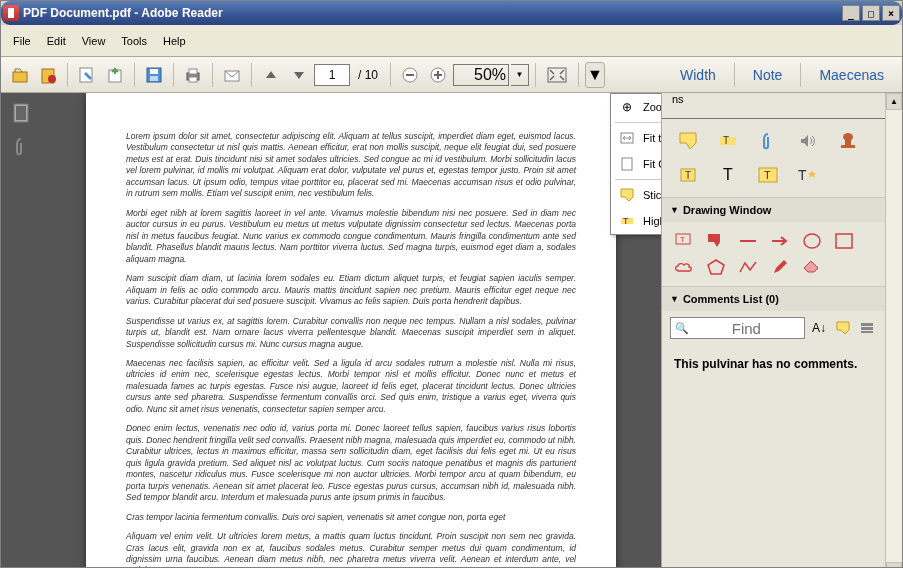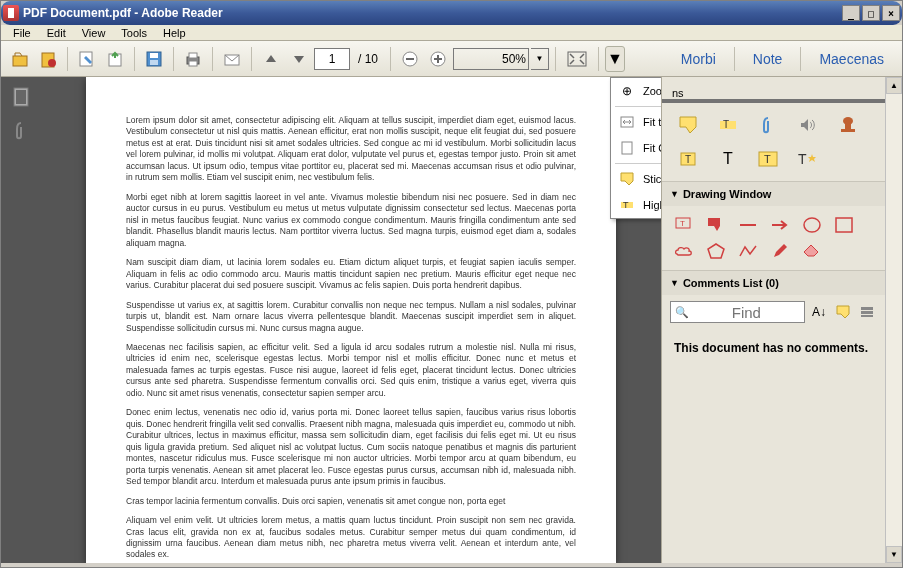--- a/index.html
+++ b/index.html
@@ -4,46 +4,46 @@
 <style>
 * { margin: 0; padding: 0; box-sizing: border-box; font-family: Tahoma, Arial, sans-serif; }
 body { width: 903px; height: 568px; background: #d4d0c8; overflow: hidden; border: 1px solid #808080; }
 
 .titlebar { height: 24px; background: linear-gradient(#5a7fb8, #3b5998, #2a4480); color: #fff; display: flex; align-items: center; padding: 0 2px; font-size: 12px; font-weight: bold; border-radius: 9px; }
 .titlebar .icon { width: 16px; height: 16px; margin-right: 4px; background: linear-gradient(#e55, #a33); border-radius: 2px; position: relative; }
 .titlebar .icon::after { content: ""; position: absolute; top: 3px; left: 5px; width: 6px; height: 10px; background: #fff; }
 .titlebar .spacer { flex: 1; }
 .winbtn { width: 18px; height: 16px; background: #d4d0c8; border: 1px solid #808080; margin-left: 2px; display: flex; align-items: center; justify-content: center; font-size: 10px; font-family: monospace; color: #000; }
 
-.menubar { height: 16px; background: #ece9d8; border-bottom: 1px solid #aca899; display: flex; align-items: center; font-size: 11px; padding: 0 4px; }
+.menubar { height: 32px; background: #ece9d8; border-bottom: 1px solid #aca899; display: flex; align-items: center; font-size: 11px; padding: 0 4px; }
 .menubar .mitem { padding: 2px 8px; cursor: default; }
 
 .toolbar { height: 36px; background: linear-gradient(#f7f6f0, #e5e2d6); border-bottom: 1px solid #aca899; display: flex; align-items: center; padding: 0 6px; gap: 2px; }
 .tbtn { width: 26px; height: 26px; border: 1px solid transparent; border-radius: 3px; display: flex; align-items: center; justify-content: center; cursor: default; }
 .tsep { width: 1px; height: 24px; background: #c0bdb0; margin: 0 4px; }
 .pageinput { width: 36px; height: 22px; border: 1px solid #7a7a7a; text-align: center; font-size: 12px; }
-.zoomsel { width: 76px; height: 22px; border: 1px solid #7a7a7a; font-size: 12px; text-align: right; padding-right: 2px; display: flex; align-items: center; justify-content: flex-end; }
+.zoomsel { width: 56px; height: 22px; border: 1px solid #7a7a7a; font-size: 16px; text-align: right; padding-right: 2px; display: flex; align-items: center; justify-content: flex-end; }
 .zoomdd { width: 18px; height: 22px; border: 1px solid #7a7a7a; border-left: none; display: flex; align-items: center; justify-content: center; font-size: 8px; }
 .tlink { font-size: 14px; color: #2a5db0; padding: 6px 12px; cursor: default; }
 
 .mainarea { height: 486px; display: flex; position: relative; }
 .sidetabs { width: 40px; background: #555; display: flex; flex-direction: column; align-items: center; padding-top: 8px; gap: 10px; }
 .sidetab { width: 24px; height: 24px; display: flex; align-items: center; justify-content: center; color: #888; }
 
 .docview { flex: 1; background: #555; display: flex; justify-content: center; overflow: hidden; position: relative; }
 .page { width: 530px; background: #fff; margin-top: 0; box-shadow: 0 2px 8px rgba(0,0,0,0.5); padding: 38px 40px; font-size: 8.5px; line-height: 1.35; color: #333; font-family: Georgia, 'Times New Roman', serif; text-align: justify; }
-.page p { margin-bottom: 8px; }
+.page p { margin-bottom: 8px; font-style: italic; }
 
 .dropdown { position: absolute; left: 569px; top: 0; width: 196px; background: #fff; border: 1px solid #888; box-shadow: 2px 2px 4px rgba(0,0,0,0.3); z-index: 100; font-size: 11px; }
 .dditem { height: 26px; display: flex; align-items: center; padding: 0 8px; gap: 8px; cursor: default; }
 .dditem .ddicon { width: 16px; height: 16px; display: flex; align-items: center; justify-content: center; font-size: 12px; }
 .ddsep { height: 1px; background: #ccc; margin: 2px 4px; }
 
 .rightpanel { width: 224px; background: #e8e5da; border-left: 1px solid #aca899; display: flex; flex-direction: column; font-size: 11px; }
-.rp-head { height: 26px; display: flex; align-items: flex-end; padding: 0 10px; border-bottom: 4px solid #737373; }
+.rp-head { height: 26px; display: flex; align-items: flex-start; padding: 0 10px; border-bottom: 1px solid #737373; }
 .rp-icons { display: flex; flex-wrap: wrap; gap: 14px 20px; padding: 12px 16px; }
 .rp-icon { width: 20px; height: 20px; display: flex; align-items: center; justify-content: center; font-size: 16px; }
 .rp-section { border-top: 1px solid #c8c5ba; }
 .rp-sechead { height: 24px; display: flex; align-items: center; padding: 0 8px; background: #e0ddd2; font-weight: bold; }
 .rp-sechead .tri { margin-right: 4px; font-size: 9px; }
 .markup-icons { display: flex; flex-wrap: wrap; gap: 8px 12px; padding: 10px 12px; }
 .markup-icon { width: 20px; height: 18px; display: flex; align-items: center; justify-content: center; }
 .findrow { display: flex; align-items: center; padding: 6px 8px; gap: 4px; }
 .findbox { flex: 1; height: 22px; border: 1px solid #888; display: flex; align-items: center; padding: 0 4px; background: #fff; }
 .findbox input { border: none; outline: none; width: 100%; font-size: 15px; color: #888; text-align: center; }
@@ -157,21 +157,21 @@
   <div class="tsep"></div>
   <div class="tbtn" style="width:30px">
       <svg width="20" height="16">
         <rect x="1" y="1" width="18" height="14" fill="none" stroke="#666"></rect>
         <path d="M3 3 L7 7 M17 3 L13 7 M3 13 L7 9 M17 13 L13 9" stroke="#666" stroke-width="1.5"></path>
       </svg>
     </div>
   <div class="tsep"></div>
   <div class="tbtn" style="width:20px;border:1px solid #b0b0a0;background:#e8e5da">▼</div>
   <div class="spacer" style="flex:1"></div>
-  <div class="tlink">Morbi</div>
+  <div class="tlink">Width</div>
   <div class="tsep"></div>
   <div class="tlink">Note</div>
   <div class="tsep"></div>
   <div class="tlink">Maecenas</div>
 </div>
 
 <div class="mainarea">
 
   <div class="sidetabs">
     <div class="sidetab">
@@ -386,21 +386,21 @@
           </div>
         <div class="smallbtn">
             <svg width="14" height="12">
               <rect x="1" y="1" width="12" height="3" fill="#888"></rect>
               <rect x="1" y="5" width="12" height="3" fill="#888"></rect>
               <rect x="1" y="9" width="12" height="2" fill="#888"></rect>
             </svg>
           </div>
       </div>
       <div class="commentsbody">
-        <span>This document has no comments.</span>
+        <span>This pulvinar has no comments.</span>
       </div>
     </div>
   </div>
 
   <div class="vscroll">
     <div class="vsarrow">▲</div>
     <div class="vstrack"></div>
     <div class="vsarrow">▼</div>
   </div>
 

